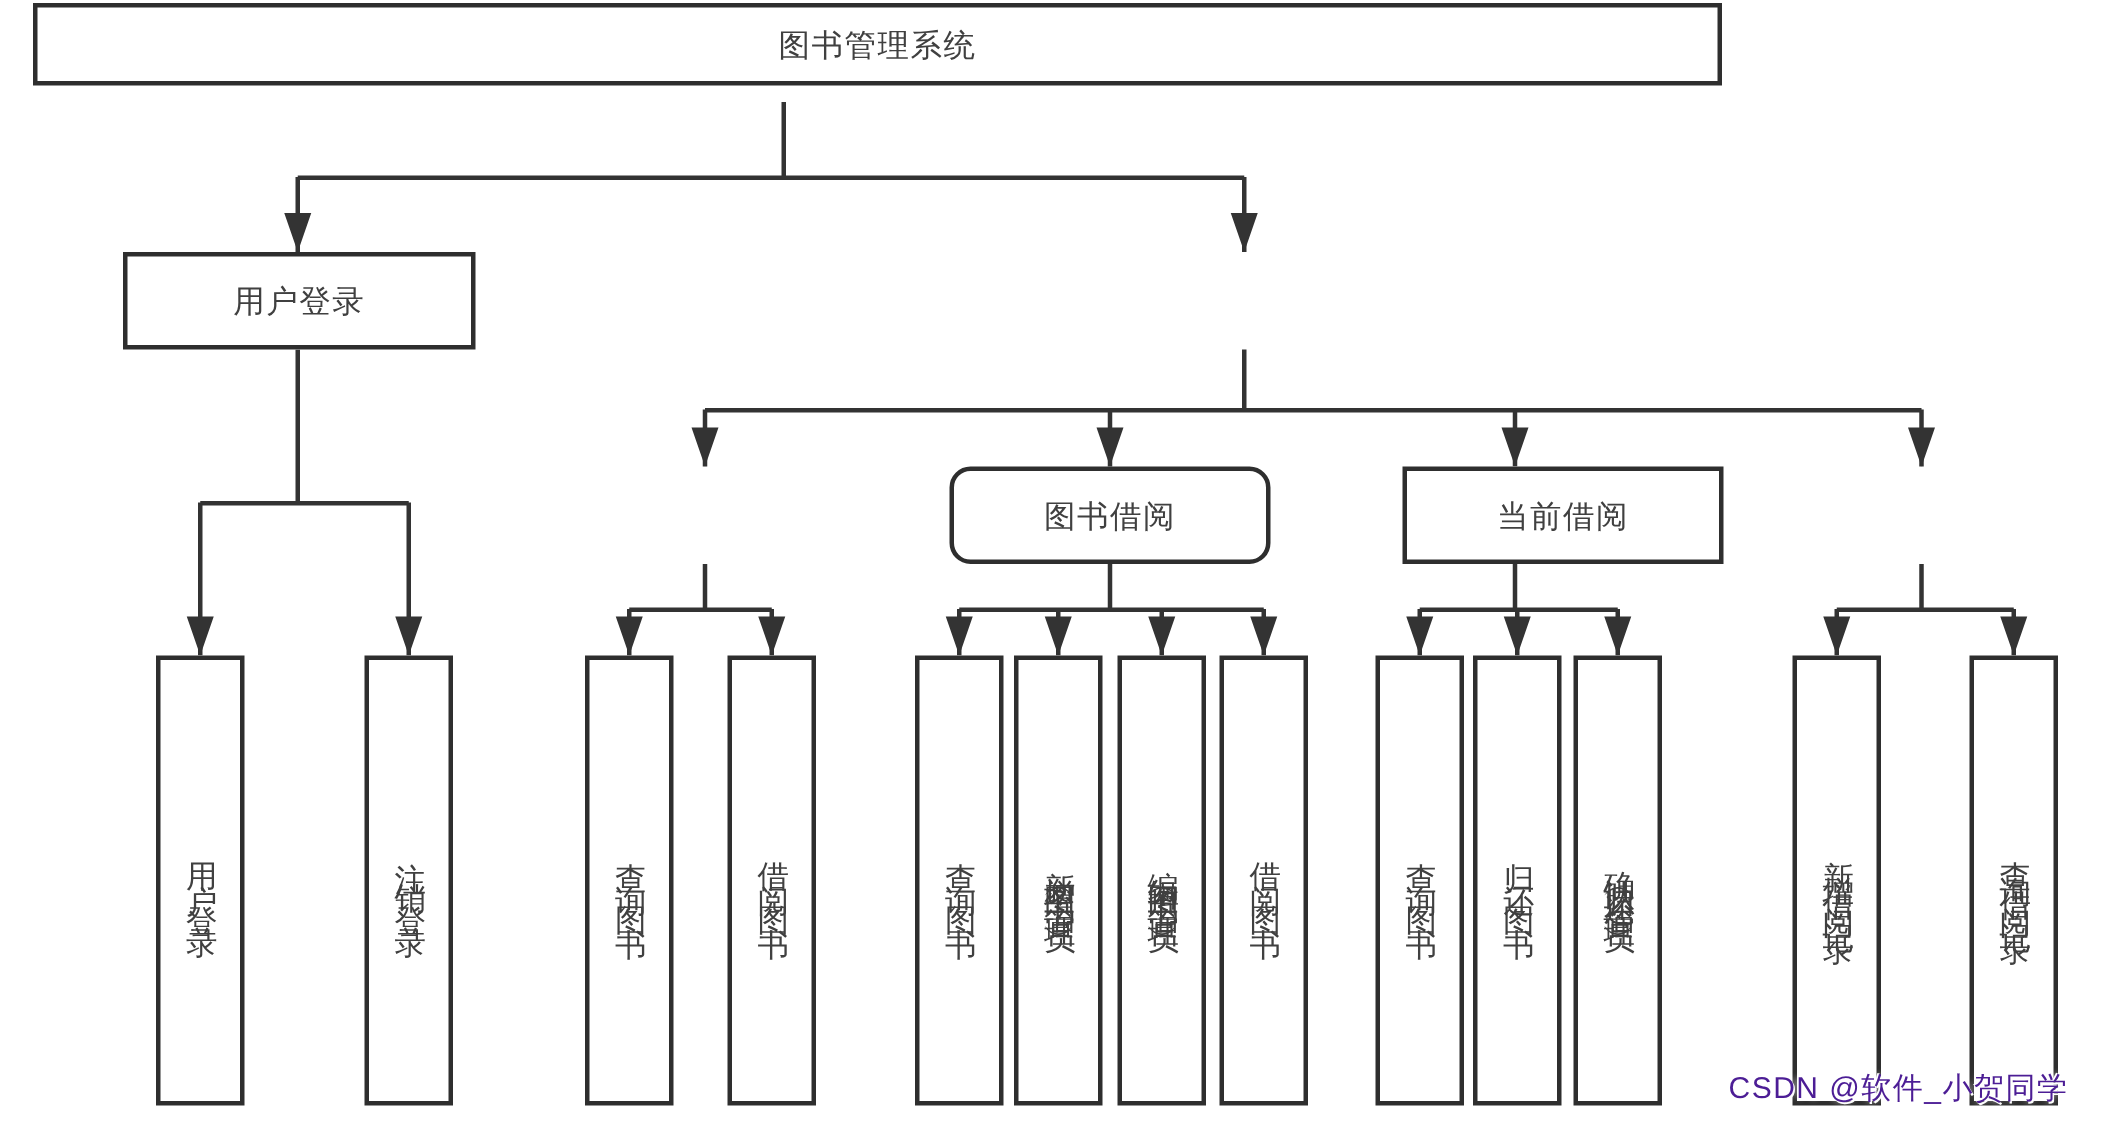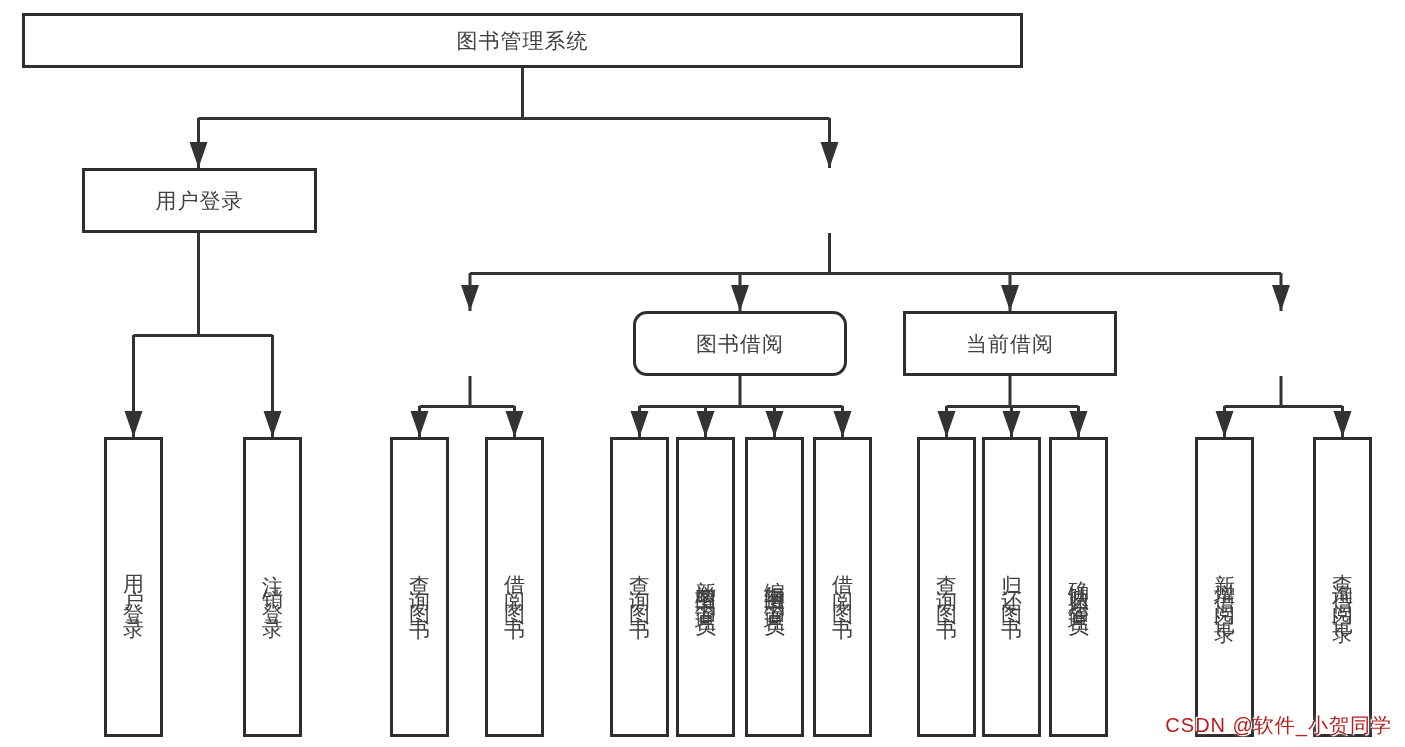--- a/index.html
+++ b/index.html
@@ -31,24 +31,24 @@
     height: 300px;
     writing-mode: vertical-rl;
     text-orientation: mixed;
     letter-spacing: 0.70em;
     font-size: 21px;
   }
   .leaf.med  { letter-spacing: 0.48em; }
   .leaf.long { letter-spacing: 0.24em; }
   .watermark {
     position: absolute;
-    right: 13px;
+    right: 26px;
     top: 712px;
     font-size: 20px;
-    color: #b91c1c;
+    color: #4c1d95;
     letter-spacing: 1px;
     z-index: 5;
     text-shadow: 0 0 4px #ffffff, 1px 1px 0 #ffffff, -1px -1px 0 #ffffff;
   }
 </style>
 </head>
 <body>
 
 <div class="stage">
 
@@ -88,26 +88,26 @@
              M696.5 411 L714.5 411 L705.5 437 Z
              M765.5 411 L783.5 411 L774.5 437 Z
              M833.5 411 L851.5 411 L842.5 437 Z
              M937.5 411 L955.5 411 L946.5 437 Z
              M1002.5 411 L1020.5 411 L1011.5 437 Z
              M1069.5 411 L1087.5 411 L1078.5 437 Z
              M1215.5 411 L1233.5 411 L1224.5 437 Z
              M1333.5 411 L1351.5 411 L1342.5 437 Z" fill="#333333"></path>
   </svg>
 
-  <div class="box" style="left:22px; top:13px; width:1001px; height:55px;font-family:Liberation Serif, serif;">图书管理系统</div>
+  <div class="box" style="left:22px; top:2px; width:1126px; height:55px;font-family:Liberation Serif, serif;">图书管理系统</div>
 
   <div class="box" style="left:82px; top:168px; width:235px; height:65px;">用户登录</div>
 
   <div class="box" style="left:633px; top:311px; width:214px; height:65px;border-radius:14px;">图书借阅</div>
-  <div class="box" style="left:903px; top:311px; width:214px; height:65px;">当前借阅</div>
+  <div class="box" style="left:935px; top:311px; width:214px; height:65px;">当前借阅</div>
 
   <div class="box leaf" style="left:104px;">用户登录</div>
   <div class="box leaf" style="left:243px;">注销登录</div>
 
   <div class="box leaf" style="left:390px;">查询图书</div>
   <div class="box leaf" style="left:485px;">借阅图书</div>
 
   <div class="box leaf" style="left:610px;">查询图书</div>
   <div class="box leaf long" style="left:676px;">新增图书（管理员）</div>
   <div class="box leaf long" style="left:745px;">编辑图书（管理员）</div>

